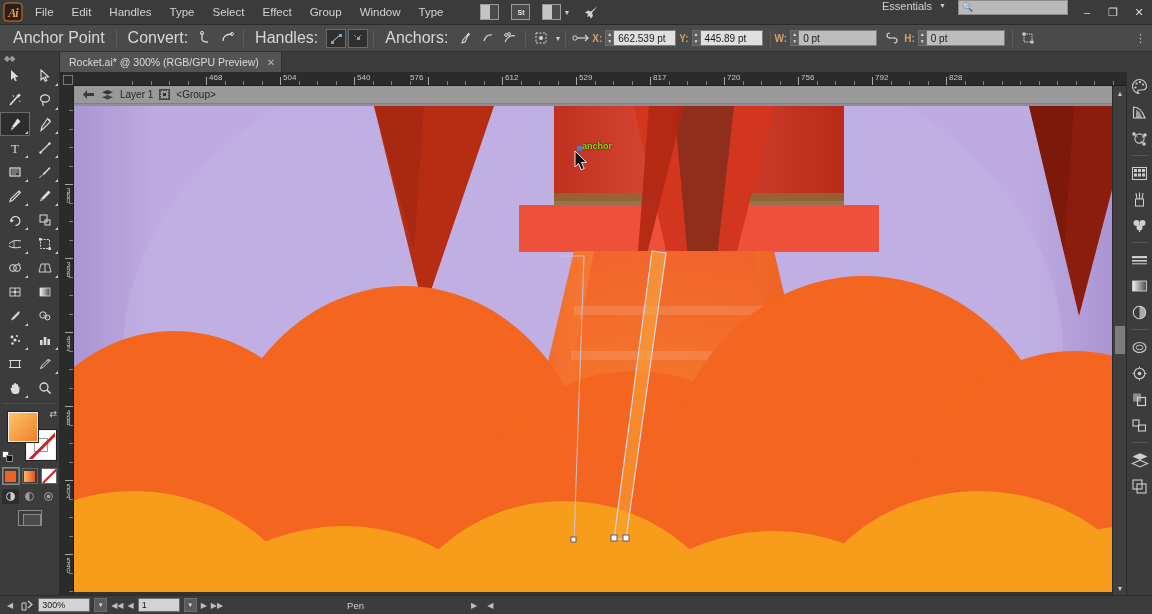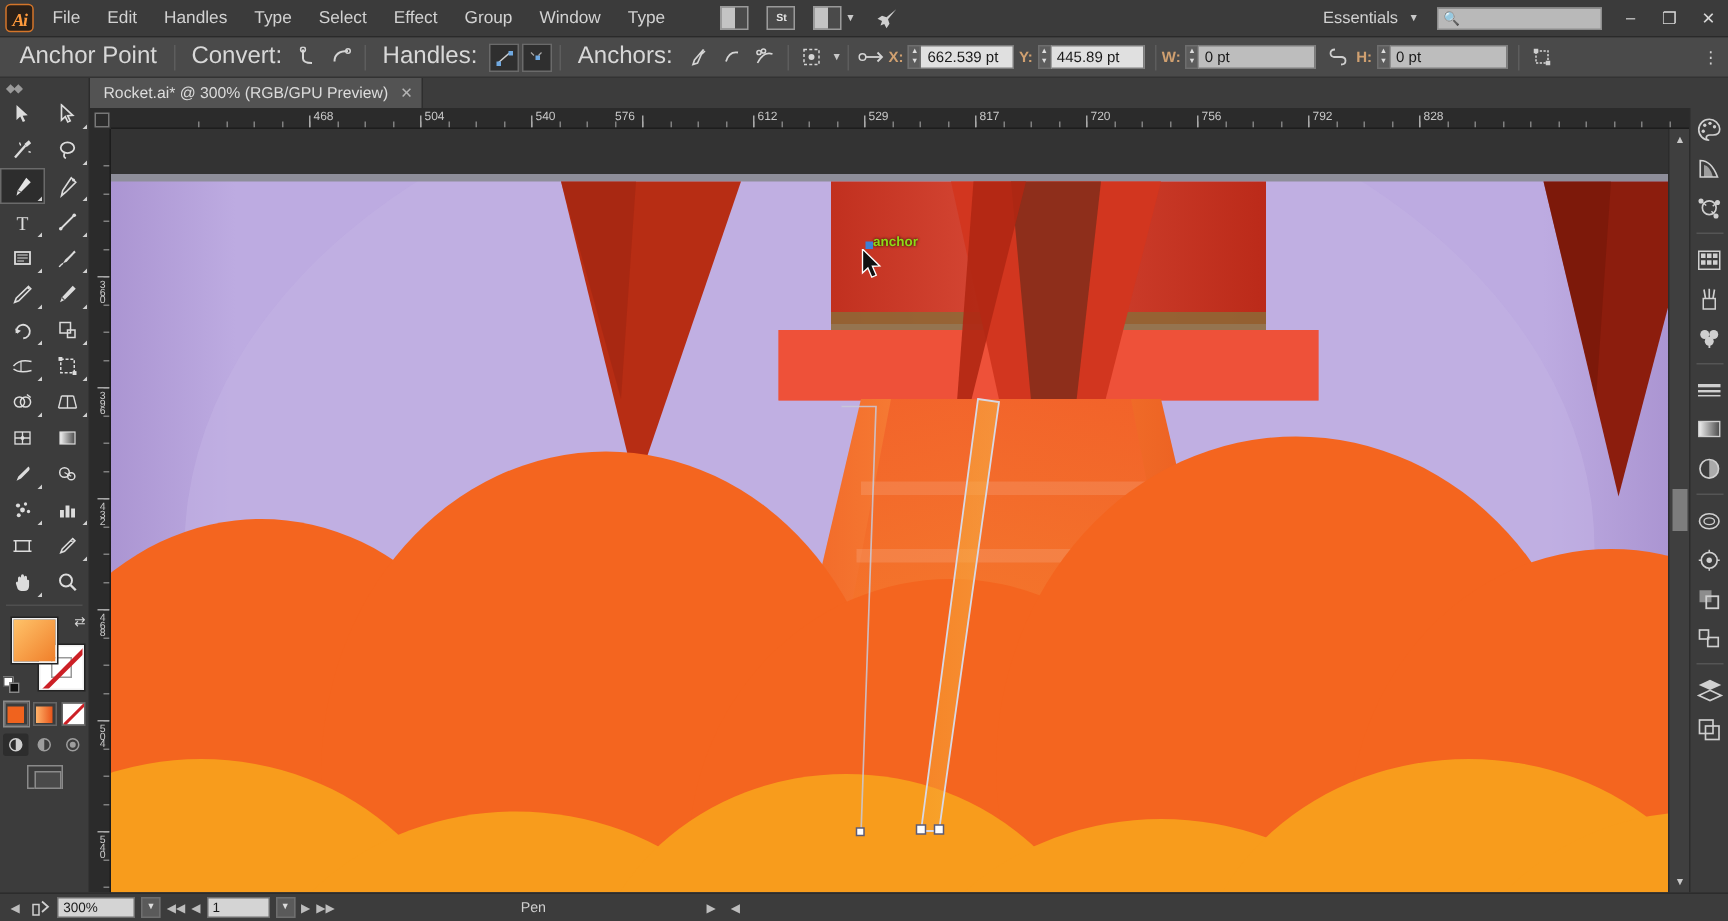--- a/index.html
+++ b/index.html
@@ -30,21 +30,21 @@
   .mb-icons { display: flex; align-items: center; margin-left: 28px; gap: 12px; }
   .mb-icon {
     width: 19px; height: 16px; border: 1px solid #9a9a9a;
     display: flex; align-items: center; justify-content: center;
     font-size: 8px; color: #c9c9c9; background: #4a4a4a; position: relative;
   }
   .mb-icon.plain { border: none; background: none; font-size: 15px; color: #c9c9c9; }
   .mb-icon .half { position: absolute; left: 0; top: 0; bottom: 0; width: 48%; background: #c4c4c4; }
   .caretd { font-size: 7px; color: #c9c9c9; margin-left: 2px; }
   .mb-right {
-    margin-left: auto; display: flex; align-items: center; height: 25px;
+    margin-left: auto; display: flex; align-items: flex-start; height: 25px;
   }
   .workspace {
     font-size: 11px; color: #d2d2d2; padding: 0 6px; display: flex;
     align-items: center; gap: 5px;
   }
   .searchbox {
     width: 110px; height: 15px; background: #b9b9b9; border: 1px solid #8d8d8d;
     display: flex; align-items: center; padding: 0 3px; margin: 0 6px;
   }
   .searchbox .mag { font-size: 9px; color: #4a6fa5; }
@@ -189,21 +189,21 @@
     background: #999999; display: flex; align-items: center; padding-left: 8px;
     gap: 6px; z-index: 4; border-bottom: 1px solid #7e7e8c;
   }
   .bc-icon { color: #2e2e2e; font-size: 11px; display: flex; align-items: center; }
   .bc-text { font-size: 10px; color: #242424; }
   .bc-sq { width: 11px; height: 11px; border: 1px solid #444; display: flex;
            align-items: center; justify-content: center; font-size: 7px; color: #333; }
 
   
   .canvaswrap {
-    position: absolute; left: 74px; top: 116px; width: 1038px; height: 491px;
+    position: absolute; left: 74px; top: 101px; width: 1038px; height: 491px;
     overflow: hidden; background: #b5a0d8;
   }
   .art { position: absolute; left: 0; top: 0; width: 1038px; height: 491px; }
 
   
   .smartlabel {
     position: absolute; left: 582px; top: 142px; font-size: 9px;
     color: #8fd916; font-weight: bold; z-index: 12; text-shadow: 0 0 2px #000;
   }
   .cursor {
@@ -828,20 +828,41 @@
       <div class="rvtick maj" style="top: 246px;"></div>
       <div class="rvlabel" style="top: 249px;">432</div>
       <div class="rvtick maj" style="top: 320px;"></div>
       <div class="rvlabel" style="top: 323px;">468</div>
       <div class="rvtick maj" style="top: 394px;"></div>
       <div class="rvlabel" style="top: 397px;">504</div>
       <div class="rvtick maj" style="top: 468px;"></div>
       <div class="rvlabel" style="top: 471px;">540</div>
     </div>
 
+  <div class="breadcrumb">
+    <span class="bc-icon">
+      <svg width="13" height="11" viewBox="0 0 13 11">
+          <path d="M5 1 L1 5.5 L5 10 L5 7 L12 7 L12 4 L5 4 Z" fill="#3a3a3a"></path>
+        </svg>
+    </span>
+    <span class="bc-icon">
+      <svg width="13" height="11" viewBox="0 0 13 11">
+          <path d="M6.5 1 L12 3.2 L6.5 5.4 L1 3.2 Z" fill="#333"></path>
+          <path d="M6.5 6 L12 8.2 L6.5 10.4 L1 8.2 Z" fill="#444"></path>
+        </svg>
+    </span>
+    <span class="bc-text">Layer 1</span>
+    <span class="bc-sq">
+      <svg width="9" height="9" viewBox="0 0 9 9">
+          <rect x="0.5" y="0.5" width="8" height="8" fill="none" stroke="#333" stroke-dasharray="1.5 1"></rect>
+          <rect x="3" y="3" width="3" height="3" fill="#333"></rect>
+        </svg>
+    </span>
+    <span class="bc-text">&lt;Group&gt;</span>
+  </div>
 
   <div class="canvaswrap">
     <svg class="art" viewBox="0 0 1038 491" preserveAspectRatio="none">
       <defs>
         <linearGradient id="skyg" x1="0" y1="0" x2="1" y2="0">
           <stop offset="0%" stop-color="#ab95d2"></stop>
           <stop offset="8%" stop-color="#bdabe1"></stop>
           <stop offset="50%" stop-color="#bdabe1"></stop>
           <stop offset="92%" stop-color="#bdabe1"></stop>
           <stop offset="100%" stop-color="#ab95d2"></stop>

